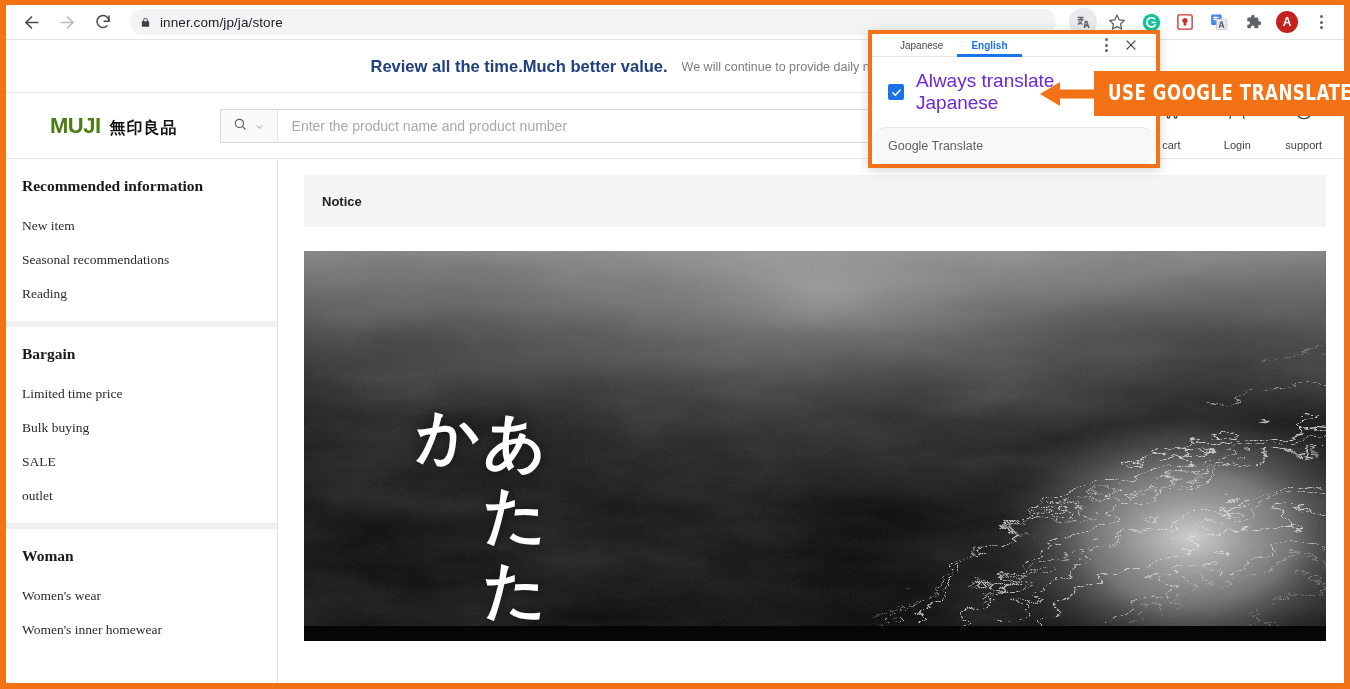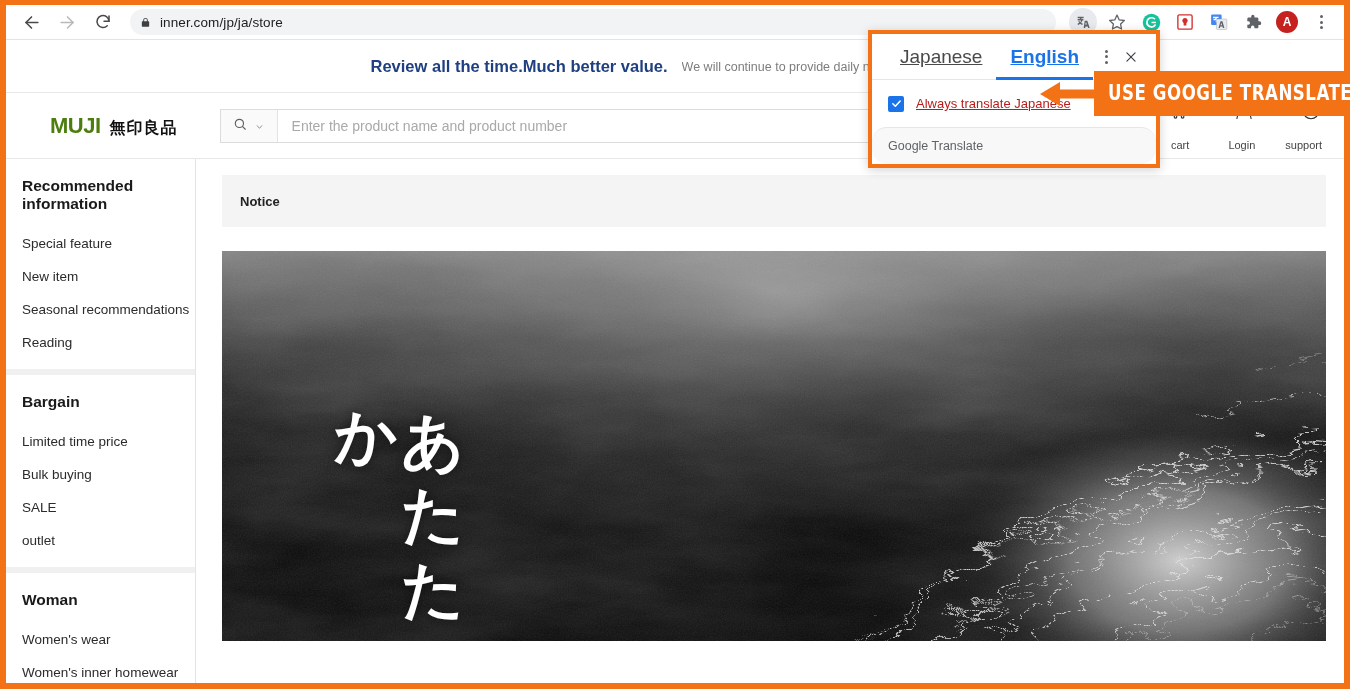--- a/index.html
+++ b/index.html
@@ -93,30 +93,31 @@
     height: 100%; border-right: 1px solid #e4e4e4; background: #fafafa; color: #606060;
   }
   #search-input {
     border: 0; outline: 0; height: 100%; flex: 1; padding: 0 14px;
     font-size: 14px; font-family: "Liberation Sans", sans-serif; color: #333; background: transparent;
   }
   #search-input::placeholder { color: #a9a9a9; }
 
   #header-actions { display: flex; align-items: center; gap: 30px; margin-left: auto; }
   .hdr-action {
-    display: flex; flex-direction: column; align-items: flex-end; gap: 18px;
+    display: flex; flex-direction: column; align-items: center; gap: 18px;
     color: #3a3a3a; min-width: 36px;
   }
   .hdr-action .lbl { font-size: 11px; color: #444; }
 
   
   #body-cols { display: flex; height: 524px; }
   #sidebar {
-    width: 190px; flex: none; border-right: 1px solid #e4e4e4; padding: 0 0 0 0;
+    width: 272px; flex: none; border-right: 1px solid #e4e4e4; padding: 0 0 0 0;
     background: #fff;
+    font-family: Liberation Serif, serif;
   }
   .nav-group { padding: 12px 0 10px 16px; }
   .nav-group + .nav-group { border-top: 6px solid #f0f0f0; }
   .nav-head { font-size: 15.5px; font-weight: bold; color: #1a1a1a; padding: 6px 0 14px; }
   .nav-item { font-size: 13.5px; color: #2b2b2b; padding: 9px 0; }
 
   #main { flex: 1; padding: 16px 18px 0 26px; min-width: 0; }
 
   #notice-box {
     background: #f4f4f4; padding: 18px 24px 18px 18px; display: flex; gap: 104px;
@@ -153,40 +154,40 @@
     position: absolute; left: 868px; top: 30px; width: 292px; height: 138px;
     background: #fff; border: 4px solid #f47216; z-index: 70;
     box-shadow: 0 2px 10px rgba(0,0,0,.18);
     display: flex; flex-direction: column;
   }
   #popup-tabs {
     display: flex; align-items: center; height: 46px; padding: 0 14px;
     border-bottom: 1px solid #e6e6e6; position: relative;
   }
   .popup-tab {
-    font-size: 19px; color: #4a4a4a; padding: 0 14px; height: 100%;
-    display: flex; align-items: center; position: relative; text-decoration: underline;
+    font-size: 10px; color: #4a4a4a; padding: 0 14px; height: 100%;
+    display: flex; align-items: center; position: relative;
   }
   .popup-tab.active { color: #1a73e8; font-weight: bold; }
   .popup-tab.active::after {
     content: ""; position: absolute; left: 0; right: 0; bottom: -1px; height: 3px; background: #1a73e8;
   }
   #popup-kebab { margin-left: auto; display: flex; flex-direction: column; gap: 2.5px; padding: 0 8px; }
   #popup-kebab i { width: 3px; height: 3px; border-radius: 50%; background: #5f6368; }
   #popup-close { padding: 0 4px 0 8px; color: #3c4043; display: flex; align-items: center; }
 
   #popup-checkbox-row {
     display: flex; align-items: center; gap: 12px; padding: 13px 16px; flex: 1;
   }
   #popup-checkbox {
     width: 16px; height: 16px; background: #1a73e8; border-radius: 2px;
     display: flex; align-items: center; justify-content: center; flex: none;
   }
   #popup-checkbox svg { display: block; }
-  #popup-checkbox-label { font-size: 13px; color: #b91c1c; text-decoration: underline; }
+  #popup-checkbox-label { font-size: 19px; color: #6d28d9; }
 
   #popup-footer {
     border-top: 1px solid #e6e6e6; background: #f8f8f8; padding: 11px 16px;
     font-size: 12.5px; color: #5f6368; border-radius: 15px;
   }
 
   
   #annotation-arrow {
     position: absolute; left: 1040px; top: 80px; z-index: 75; color: #f47216;
   }
@@ -342,21 +343,20 @@
         <span class="lbl">support</span>
       </div>
     </div>
   </div>
 
   <div id="body-cols">
 
     <nav id="sidebar">
       <div class="nav-group">
         <div class="nav-head">Recommended information</div>
-        <div class="nav-item">Special feature</div>
         <div class="nav-item">New item</div>
         <div class="nav-item">Seasonal recommendations</div>
         <div class="nav-item">Reading</div>
       </div>
       <div class="nav-group">
         <div class="nav-head">Bargain</div>
         <div class="nav-item">Limited time price</div>
         <div class="nav-item">Bulk buying</div>
         <div class="nav-item">SALE</div>
         <div class="nav-item">outlet</div>

